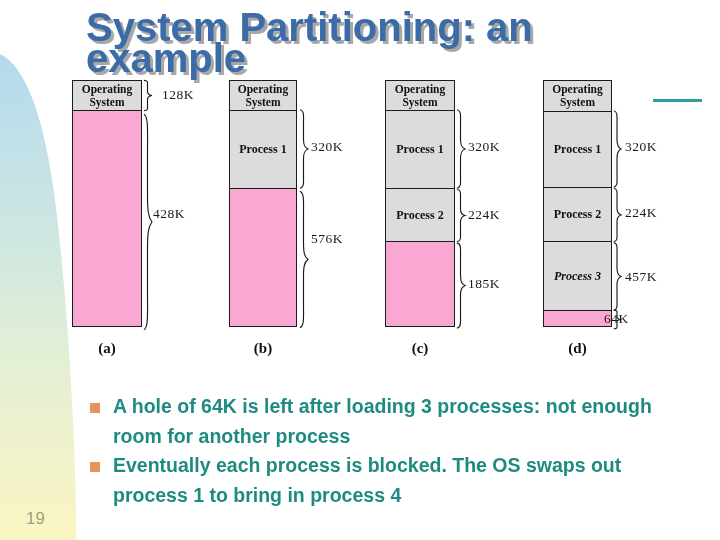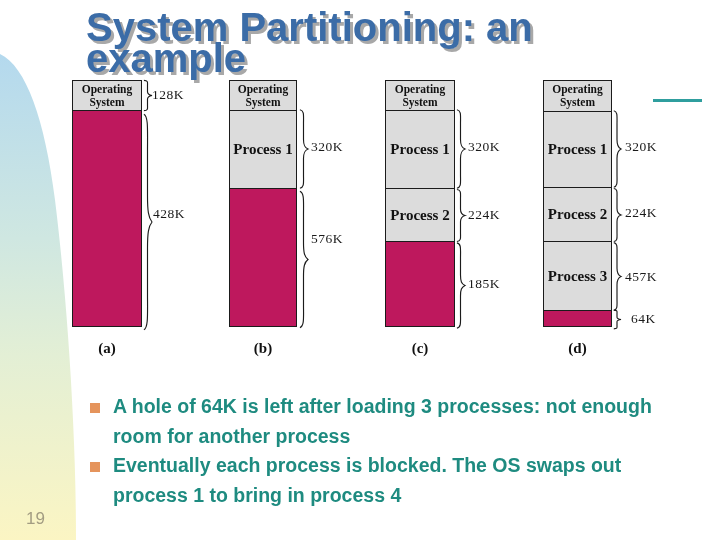--- a/index.html
+++ b/index.html
@@ -16,32 +16,32 @@
     font-family:"Liberation Sans",sans-serif;font-weight:bold;
     font-size:40px;line-height:31px;color:#3b6ca7;
     text-shadow:3px 3px 0 #a8a8a8;letter-spacing:0px;white-space:nowrap;
   }
   .title .line2{display:block;}
   
   .divider{position:absolute;left:653px;top:99px;width:49px;height:3px;background:#2f9e9e;}
   
   .memcol{
     position:absolute;top:80px;height:247px;box-sizing:border-box;
-    border:1.5px solid #1b1b1b;background:#be185d;
+    border:1.5px solid #1b1b1b;background:#f9a8d4;
     display:flex;flex-direction:column;
   }
   .sec{
     box-sizing:border-box;display:flex;align-items:center;justify-content:center;
     text-align:center;
     font-family:"Liberation Serif",serif;font-weight:bold;
     font-size:11.5px;line-height:13px;color:#111;
   }
   .sec + .sec{border-top:1.4px solid #1b1b1b;}
   .sec.filled{background:#dcdcdc;}
-  .sec.proc{font-size:15px;}
+  .sec.proc{font-size:12px;}
   
   svg.brace{position:absolute;overflow:visible;}
   svg.brace path{fill:none;stroke:#1b1b1b;stroke-width:1.15;}
   .sizelabel{
     position:absolute;font-family:"Liberation Serif",serif;
     font-size:13.5px;color:#1a1a1a;white-space:nowrap;letter-spacing:0.5px;
   }
   .caption{
     position:absolute;top:340px;text-align:center;
     font-family:"Liberation Serif",serif;font-weight:bold;font-size:15px;color:#111;
@@ -76,21 +76,21 @@
 
 <div class="divider"></div>
 
 <div class="memcol" style="left:72px;width:70px;">
   <div class="sec filled" style="height:29px;">Operating System</div>
   <div class="sec" style="height:215px;"></div>
 </div>
 <svg class="brace" style="left:143px;top:80px;width:9px;height:31px;" viewBox="0 0 10 100" preserveAspectRatio="none">
     <path vector-effect="non-scaling-stroke" d="M1,1 C6,2 5,8 5,18 L5,38 C5,45 6,48 10,50 C6,52 5,55 5,62 L5,82 C5,92 6,98 1,99"></path>
   </svg>
-<span class="sizelabel" style="left:152px;top:87px;">128K</span>
+<span class="sizelabel" style="left:162px;top:87px;">128K</span>
 <svg class="brace" style="left:143px;top:112px;width:9px;height:220px;" viewBox="0 0 10 100" preserveAspectRatio="none">
     <path vector-effect="non-scaling-stroke" d="M1,1 C6,2 5,8 5,18 L5,38 C5,45 6,48 10,50 C6,52 5,55 5,62 L5,82 C5,92 6,98 1,99"></path>
   </svg>
 <span class="sizelabel" style="left:153px;top:206px;">428K</span>
 <div class="caption" style="left:72px;width:70px;">(a)</div>
 
 <div class="memcol" style="left:229px;width:68px;">
   <div class="sec filled" style="height:29px;">Operating System</div>
   <div class="sec filled proc" style="height:78px;">Process 1</div>
   <div class="sec" style="height:137px;"></div>
@@ -122,39 +122,39 @@
 <svg class="brace" style="left:456px;top:242px;width:9px;height:87px;" viewBox="0 0 10 100" preserveAspectRatio="none">
     <path vector-effect="non-scaling-stroke" d="M1,1 C6,2 5,8 5,18 L5,38 C5,45 6,48 10,50 C6,52 5,55 5,62 L5,82 C5,92 6,98 1,99"></path>
   </svg>
 <span class="sizelabel" style="left:468px;top:276px;">185K</span>
 <div class="caption" style="left:385px;width:70px;">(c)</div>
 
 <div class="memcol" style="left:543px;width:69px;">
   <div class="sec filled" style="height:30px;">Operating System</div>
   <div class="sec filled proc" style="height:76px;">Process 1</div>
   <div class="sec filled proc" style="height:54px;">Process 2</div>
-  <div class="sec filled proc" style="height:69px;">Process 3</div>
+  <div class="sec filled proc" style="height:69px;font-style:italic;">Process 3</div>
   <div class="sec" style="height:15px;"></div>
 </div>
 <svg class="brace" style="left:613px;top:110px;width:8px;height:78px;" viewBox="0 0 10 100" preserveAspectRatio="none">
     <path vector-effect="non-scaling-stroke" d="M1,1 C6,2 5,8 5,18 L5,38 C5,45 6,48 10,50 C6,52 5,55 5,62 L5,82 C5,92 6,98 1,99"></path>
   </svg>
 <span class="sizelabel" style="left:625px;top:139px;">320K</span>
 <svg class="brace" style="left:613px;top:188px;width:8px;height:54px;" viewBox="0 0 10 100" preserveAspectRatio="none">
     <path vector-effect="non-scaling-stroke" d="M1,1 C6,2 5,8 5,18 L5,38 C5,45 6,48 10,50 C6,52 5,55 5,62 L5,82 C5,92 6,98 1,99"></path>
   </svg>
 <span class="sizelabel" style="left:625px;top:205px;">224K</span>
 <svg class="brace" style="left:613px;top:242px;width:8px;height:69px;" viewBox="0 0 10 100" preserveAspectRatio="none">
     <path vector-effect="non-scaling-stroke" d="M1,1 C6,2 5,8 5,18 L5,38 C5,45 6,48 10,50 C6,52 5,55 5,62 L5,82 C5,92 6,98 1,99"></path>
   </svg>
 <span class="sizelabel" style="left:625px;top:269px;">457K</span>
 <svg class="brace" style="left:613px;top:310px;width:8px;height:19px;" viewBox="0 0 10 100" preserveAspectRatio="none">
     <path vector-effect="non-scaling-stroke" d="M1,1 C6,2 5,8 5,18 L5,38 C5,45 6,48 10,50 C6,52 5,55 5,62 L5,82 C5,92 6,98 1,99"></path>
   </svg>
-<span class="sizelabel" style="left:631px;top:311px;">64K</span>
+<span class="sizelabel" style="left:604px;top:311px;">64K</span>
 <div class="caption" style="left:543px;width:69px;">(d)</div>
 
 <div class="bullets">
   <div class="bullet">
     <span class="marker"></span>
     <span>A hole of 64K is left after loading 3 processes: not enough room for another process</span>
   </div>
   <div class="bullet">
     <span class="marker"></span>
     <span>Eventually each process is blocked. The OS swaps out process 1 to bring in process 4</span>

